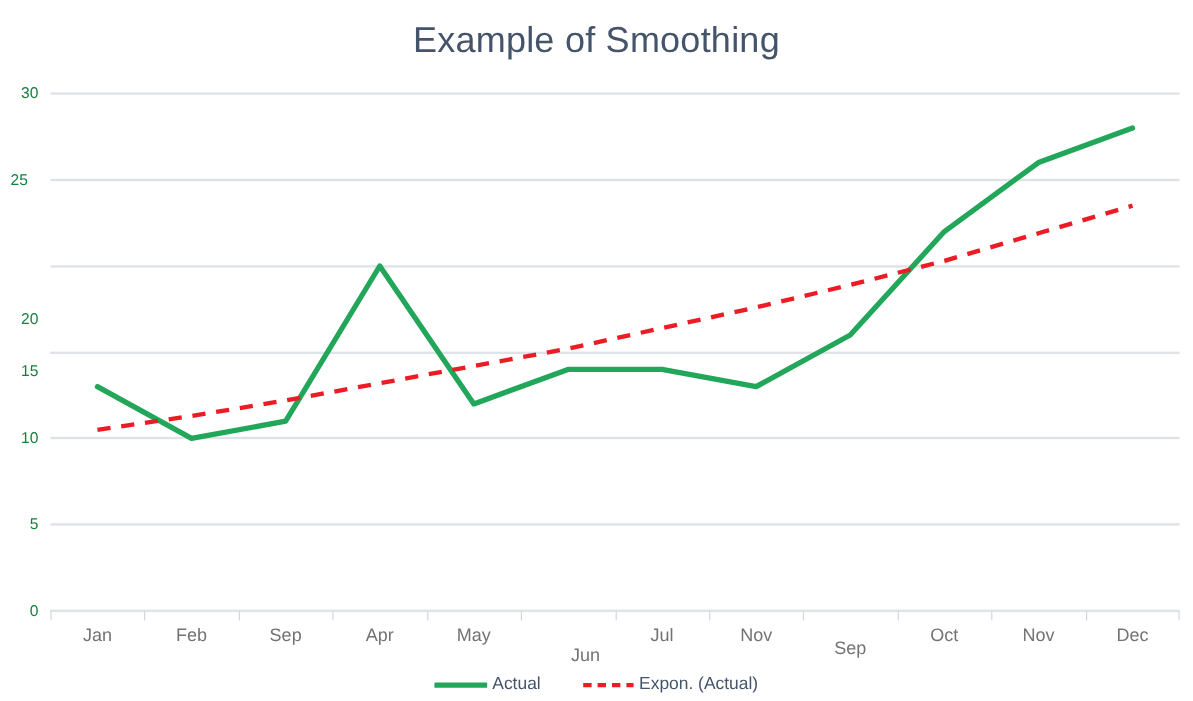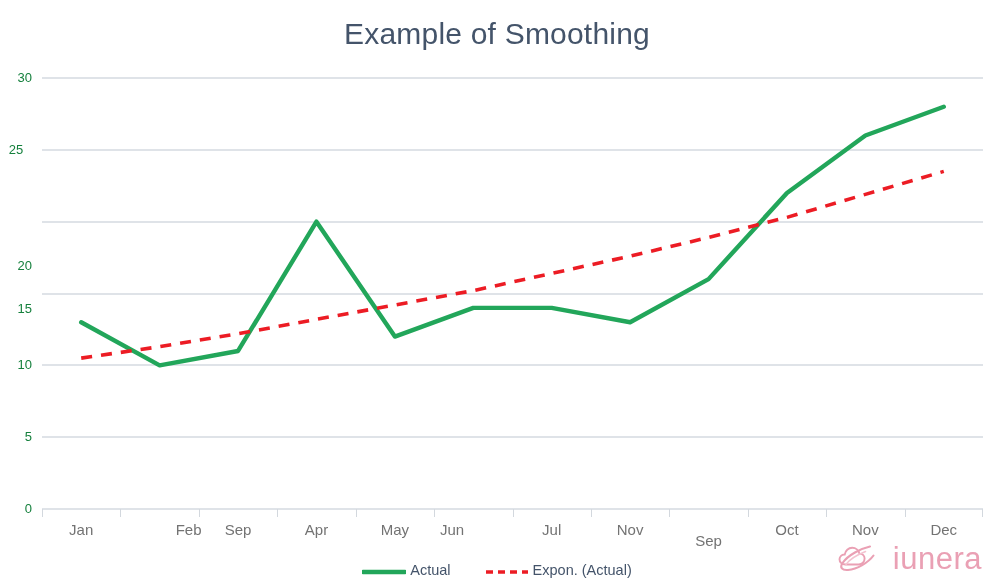--- a/index.html
+++ b/index.html
@@ -218,25 +218,25 @@
       <div class="x-tick" style="left: 470.5px;"></div>
       <div class="x-tick" style="left: 548.917px;"></div>
       <div class="x-tick" style="left: 627.333px;"></div>
       <div class="x-tick" style="left: 705.75px;"></div>
       <div class="x-tick" style="left: 784.167px;"></div>
       <div class="x-tick" style="left: 862.583px;"></div>
       <div class="x-tick" style="left: 940px;"></div>
     </div>
   <div class="x-labels">
       <div class="x-label" style="left: 39.2083px;">Jan</div>
-      <div class="x-label" style="left: 117.625px; margin-left: 29px;">Feb</div>
+      <div class="x-label" style="left: 117.625px;">Feb</div>
       <div class="x-label" style="left: 196.042px;">Sep</div>
       <div class="x-label" style="left: 274.458px;">Apr</div>
       <div class="x-label" style="left: 352.875px;">May</div>
-      <div class="x-label" style="left: 410px;">Jun</div>
+      <div class="x-label" style="left: 446px; margin-top: 17px;">Jun</div>
       <div class="x-label" style="left: 509.708px;">Jul</div>
       <div class="x-label" style="left: 588.125px;">Nov</div>
       <div class="x-label" style="left: 666.542px; margin-top: 11px;">Sep</div>
       <div class="x-label" style="left: 744.958px;">Oct</div>
       <div class="x-label" style="left: 823.375px;">Nov</div>
       <div class="x-label" style="left: 901.792px;">Dec</div>
     </div>
 
   <div class="legend">
       <div class="legend-item">
@@ -246,24 +246,14 @@
         <span class="legend-text">Actual</span>
       </div>
       <div class="legend-item">
         <span class="legend-swatch"><svg viewBox="0 0 44 12" width="44" height="12">
             <line x1="1" y1="6" x2="43" y2="6" stroke="#ec1c24" stroke-width="3.6" stroke-linecap="butt" stroke-dasharray="7 5"></line>
           </svg></span>
         <span class="legend-text">Expon. (Actual)</span>
       </div>
     </div>
 
-  <div class="logo">
-    <span class="logo-mark">
-      <svg viewBox="0 0 46 30" width="46" height="30">
-        <path d="M8.5 21.5 C4.5 21.5 2.5 19 2.5 16.3 C2.5 13.6 4.8 11.3 7.7 11.6 C8.2 7.6 11.5 4.8 15.2 4.8 C18.8 4.8 21.7 7.3 22.4 10.6 C25.2 10.4 27.6 12.6 27.6 15.6 C27.6 18.8 25.2 21.5 21.8 21.5 Z" fill="none" stroke="#eaa0b4" stroke-width="1.9" stroke-linejoin="round"></path>
-        <path d="M33 3.5 C24 5.5 11 12 5.5 20 C2.5 24.5 5 27.5 11 27 C20 26.2 31.5 19.5 36.5 12.5" fill="none" stroke="#eaa0b4" stroke-width="2.1" stroke-linecap="round"></path>
-        <path d="M28.5 8.5 C21 11.5 12 17 9 21.5" fill="none" stroke="#f3c3d0" stroke-width="1.6" stroke-linecap="round"></path>
-      </svg>
-    </span>
-    <span class="logo-text">iunera</span>
-  </div>
 
 </div>
 
 </body></html>

